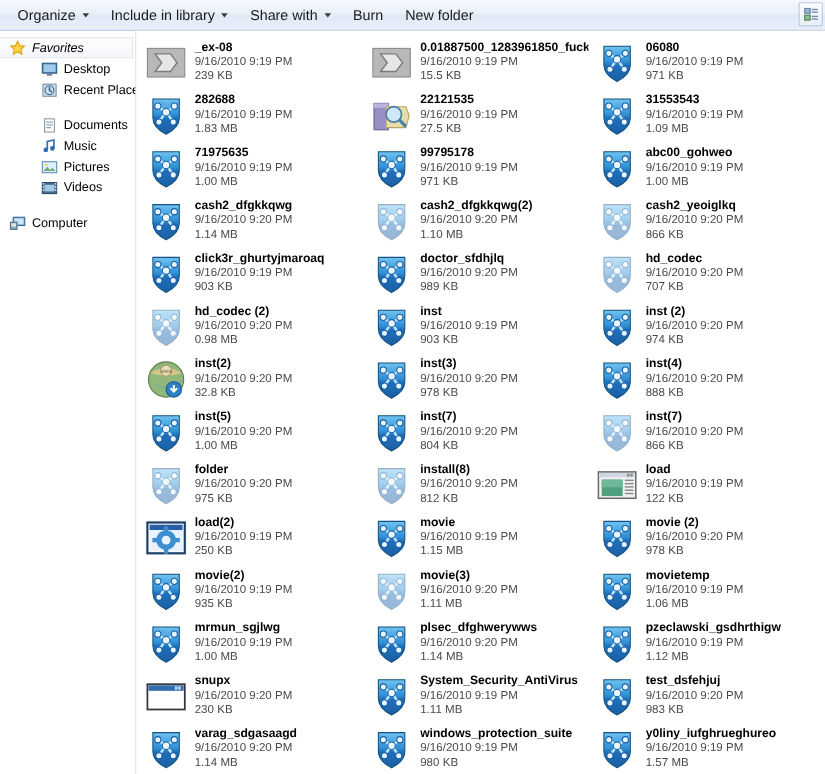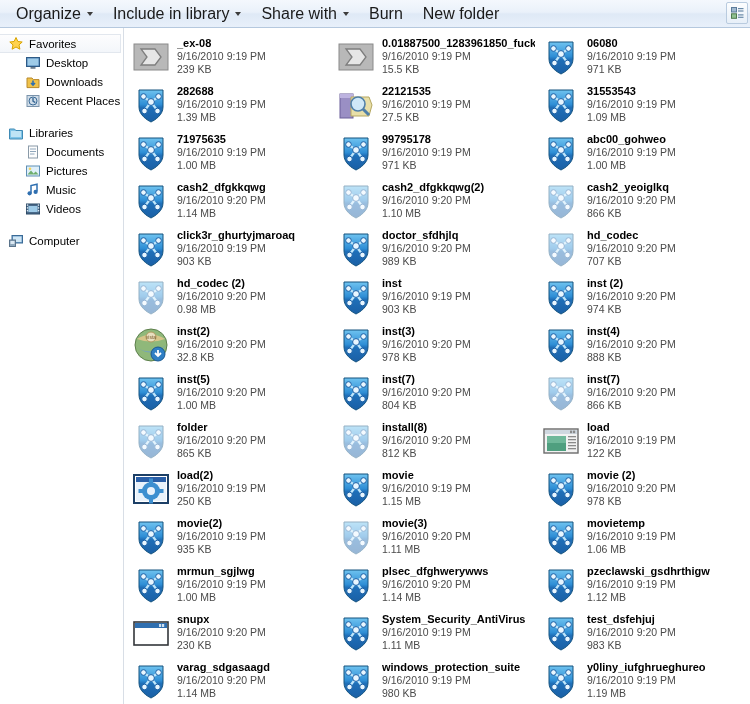--- a/index.html
+++ b/index.html
@@ -17,21 +17,21 @@
     background: linear-gradient(to bottom, #f4f8fd 0%, #eaf1fa 45%, #dfe9f6 52%, #e8f0fa 100%);
     border-bottom: 1px solid #b5c8de;
     display: flex; align-items: center;
     padding-left: 6px;
     position: relative;
   }
   .tb-item {
     display: flex; align-items: center;
     height: 22px;
     padding: 0 9px;
-    font-size: 16px; color: #1a1a1a;
+    font-size: 13px; color: #1a1a1a;
     white-space: nowrap;
     border: 1px solid transparent;
     border-radius: 2px;
     cursor: default;
   }
   .tb-caret {
     margin-left: 6px; width: 0; height: 0;
     border-left: 3.5px solid transparent;
     border-right: 3.5px solid transparent;
     border-top: 4px solid #3c3c3c;
@@ -59,26 +59,26 @@
   }
   .nav-group { margin-bottom: 2px; }
   .nav-row {
     display: flex; align-items: center;
     height: 19px;
     padding-left: 8px;
     font-size: 11.5px; color: #000;
     white-space: nowrap; cursor: default;
   }
   .nav-row.header { font-weight: normal; }
-  .nav-row.child { padding-left: 25px; text-align: right; }
+  .nav-row.child { padding-left: 37px; text-align: right; }
   .nav-row.selected {
     background: linear-gradient(to bottom,#fdfdfe,#f3f6fa);
     border-top: 1px solid #e2e7ee; border-bottom: 1px solid #e2e7ee;
     border-right: 1px solid #e2e7ee;
-    margin-right: 2px; height: 19px;
+    margin-right: 2px; height: 19px; font-style: italic;
   }
   .nav-ico { width: 16px; height: 16px; margin-right: 5px; flex: 0 0 16px; }
   .nav-spacer { height: 11px; }
 
   
   .content {
     flex: 1 1 auto;
     background: #fff;
     position: relative;
     overflow: hidden;
@@ -167,69 +167,55 @@
             <div class="nav-row child">
               <span class="nav-ico"><svg width="16" height="16" viewBox="0 0 16 16">
                   <rect x="1.5" y="2.5" width="13" height="9" fill="#4a7fb5" stroke="#2d5a86" stroke-width="1"></rect>
                   <rect x="2.5" y="3.5" width="11" height="7" fill="#9ecbe8"></rect>
                   <rect x="5.5" y="12" width="5" height="1.8" fill="#6f7f8f"></rect>
                 </svg></span>
               <span>Desktop</span>
             </div>
             <div class="nav-row child">
               <span class="nav-ico"><svg width="16" height="16" viewBox="0 0 16 16">
-                  <path d="M2 4 h5 l1.4 1.6 H14 v8 H2 z" fill="#f0c24a" stroke="#b8892a" stroke-width="1"></path>
-                  <path d="M8 6.5 v4 M6 9 l2 2 l2 -2" stroke="#2f6fb0" stroke-width="1.6" fill="none"></path>
-                </svg></span>
-              <span>Downloads</span>
-            </div>
-            <div class="nav-row child">
-              <span class="nav-ico"><svg width="16" height="16" viewBox="0 0 16 16">
                   <rect x="2" y="2.5" width="12" height="11" fill="#cfdce8" stroke="#7a93ab" stroke-width="1"></rect>
                   <path d="M8 5 v3.2 l2.3 1.5" stroke="#3a6a96" stroke-width="1.4" fill="none"></path>
                   <circle cx="8" cy="8" r="4" fill="none" stroke="#3a6a96" stroke-width="1"></circle>
                 </svg></span>
               <span>Recent Places</span>
             </div>
           </div>
           <div class="nav-spacer"></div>
           <div class="nav-group">
-            <div class="nav-row header">
-              <span class="nav-ico"><svg width="16" height="16" viewBox="0 0 16 16">
-                  <path d="M1.5 4 h5 l1.3 1.5 H14.5 v8.5 H1.5 z" fill="#7fc4e8" stroke="#3f8ab5" stroke-width="1"></path>
-                  <rect x="3" y="6" width="10" height="6" fill="#bfe4f5"></rect>
-                </svg></span>
-              <span>Libraries</span>
-            </div>
             <div class="nav-row child">
               <span class="nav-ico"><svg width="16" height="16" viewBox="0 0 16 16">
                   <rect x="3.5" y="2" width="9" height="12" fill="#fdfdfd" stroke="#8a9aa8" stroke-width="1"></rect>
                   <g stroke="#8fa6bb" stroke-width="1">
                     <line x1="5" y1="5" x2="11" y2="5"></line>
                     <line x1="5" y1="7.5" x2="11" y2="7.5"></line>
                     <line x1="5" y1="10" x2="9.5" y2="10"></line>
                   </g>
                 </svg></span>
               <span>Documents</span>
             </div>
             <div class="nav-row child">
               <span class="nav-ico"><svg width="16" height="16" viewBox="0 0 16 16">
+                  <path d="M6 11 V3.5 l6 -1.3 v7.4" fill="none" stroke="#2f6fb0" stroke-width="1.5"></path>
+                  <circle cx="4.6" cy="11.3" r="2.1" fill="#2f6fb0"></circle>
+                  <circle cx="10.6" cy="9.9" r="2.1" fill="#2f6fb0"></circle>
+                </svg></span>
+              <span>Music</span>
+            </div>
+            <div class="nav-row child">
+              <span class="nav-ico"><svg width="16" height="16" viewBox="0 0 16 16">
                   <rect x="1.5" y="3" width="13" height="10" fill="#dff0fa" stroke="#5f8fb5" stroke-width="1"></rect>
                   <path d="M2.5 11.5 l3.5 -4 2.6 3 2 -2 3 3 z" fill="#6fae6f"></path>
                   <circle cx="5" cy="5.8" r="1.3" fill="#f5d35a"></circle>
                 </svg></span>
               <span>Pictures</span>
-            </div>
-            <div class="nav-row child">
-              <span class="nav-ico"><svg width="16" height="16" viewBox="0 0 16 16">
-                  <path d="M6 11 V3.5 l6 -1.3 v7.4" fill="none" stroke="#2f6fb0" stroke-width="1.5"></path>
-                  <circle cx="4.6" cy="11.3" r="2.1" fill="#2f6fb0"></circle>
-                  <circle cx="10.6" cy="9.9" r="2.1" fill="#2f6fb0"></circle>
-                </svg></span>
-              <span>Music</span>
             </div>
             <div class="nav-row child">
               <span class="nav-ico"><svg width="16" height="16" viewBox="0 0 16 16">
                   <rect x="1.5" y="3" width="13" height="10" fill="#4a6a8a" stroke="#2d4a66" stroke-width="1"></rect>
                   <rect x="3.5" y="5" width="9" height="6" fill="#9ecbe8"></rect>
                   <g fill="#dfe9f2">
                     <rect x="1.8" y="3.4" width="1.4" height="1.4"></rect>
                     <rect x="1.8" y="6.2" width="1.4" height="1.4"></rect>
                     <rect x="1.8" y="9" width="1.4" height="1.4"></rect>
                     <rect x="12.8" y="3.4" width="1.4" height="1.4"></rect>
@@ -340,21 +326,21 @@
                   <circle cx="12.5" cy="11.5" r="2.8"></circle>
                   <circle cx="27.5" cy="11.5" r="2.8"></circle>
                   <circle cx="13.5" cy="26" r="2.8"></circle>
                   <circle cx="26.5" cy="26" r="2.8"></circle>
                 </g>
               </svg>
             </div>
             <div class="tile-txt">
               <div class="t-name">282688</div>
               <div class="t-date">9/16/2010 9:19 PM</div>
-              <div class="t-size">1.39 MB</div>
+              <div class="t-size">1.83 MB</div>
             </div>
           </div>
           <div class="tile">
             <div class="tile-ico">
               <svg width="40" height="40" viewBox="0 0 40 40">
                 <rect x="4" y="9" width="13" height="24" fill="#9a8fc4" stroke="#6b5f9a" stroke-width="1"></rect>
                 <rect x="4" y="9" width="13" height="4" fill="#bdb3e0"></rect>
                 <path d="M15 12 L33 12 L36 20 L33 31 L15 31 Z" fill="#e8dfa8" stroke="#b5a760" stroke-width="1"></path>
                 <circle cx="22" cy="19" r="7" fill="#cfe8f7" stroke="#4f7fa8" stroke-width="1.6"></circle>
                 <line x1="27" y1="24" x2="33" y2="30" stroke="#4f7fa8" stroke-width="3"></line>
@@ -1003,21 +989,21 @@
                   <circle cx="12.5" cy="11.5" r="2.8"></circle>
                   <circle cx="27.5" cy="11.5" r="2.8"></circle>
                   <circle cx="13.5" cy="26" r="2.8"></circle>
                   <circle cx="26.5" cy="26" r="2.8"></circle>
                 </g>
               </svg>
             </div>
             <div class="tile-txt">
               <div class="t-name">folder</div>
               <div class="t-date">9/16/2010 9:20 PM</div>
-              <div class="t-size">865 KB</div>
+              <div class="t-size">975 KB</div>
             </div>
           </div>
           <div class="tile">
             <div class="tile-ico dim">
               <svg width="40" height="40" viewBox="0 0 40 40">
                 <defs>
                   <linearGradient id="sg22" x1="0" y1="0" x2="0" y2="1">
                     <stop offset="0" stop-color="#6fc3f0"></stop>
                     <stop offset="0.45" stop-color="#2f8fd6"></stop>
                     <stop offset="0.55" stop-color="#1f6fb8"></stop>
@@ -1528,20 +1514,20 @@
                   <circle cx="12.5" cy="11.5" r="2.8"></circle>
                   <circle cx="27.5" cy="11.5" r="2.8"></circle>
                   <circle cx="13.5" cy="26" r="2.8"></circle>
                   <circle cx="26.5" cy="26" r="2.8"></circle>
                 </g>
               </svg>
             </div>
             <div class="tile-txt">
               <div class="t-name">y0liny_iufghrueghureo</div>
               <div class="t-date">9/16/2010 9:19 PM</div>
-              <div class="t-size">1.19 MB</div>
+              <div class="t-size">1.57 MB</div>
             </div>
           </div>
         </div>
     </div>
 
   </div>
 </div>
 
 </body></html>

